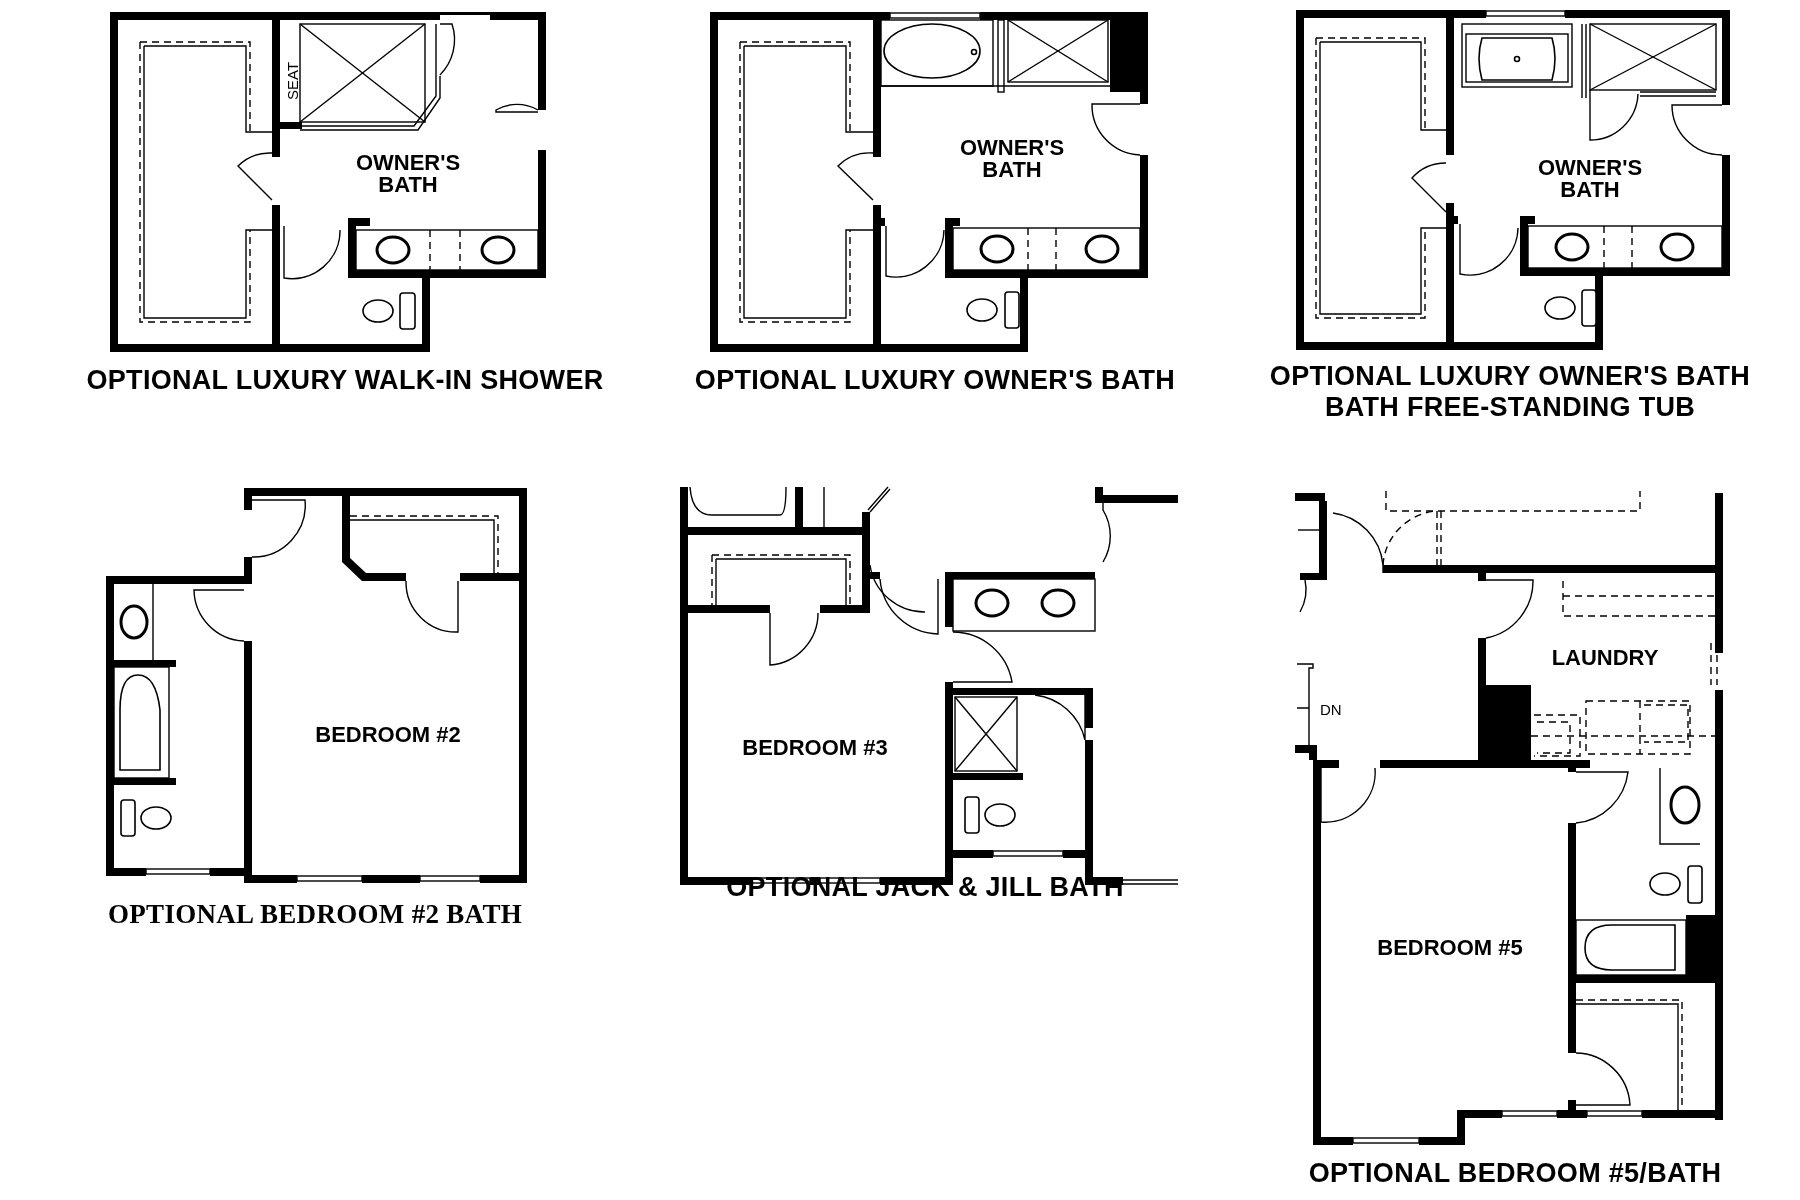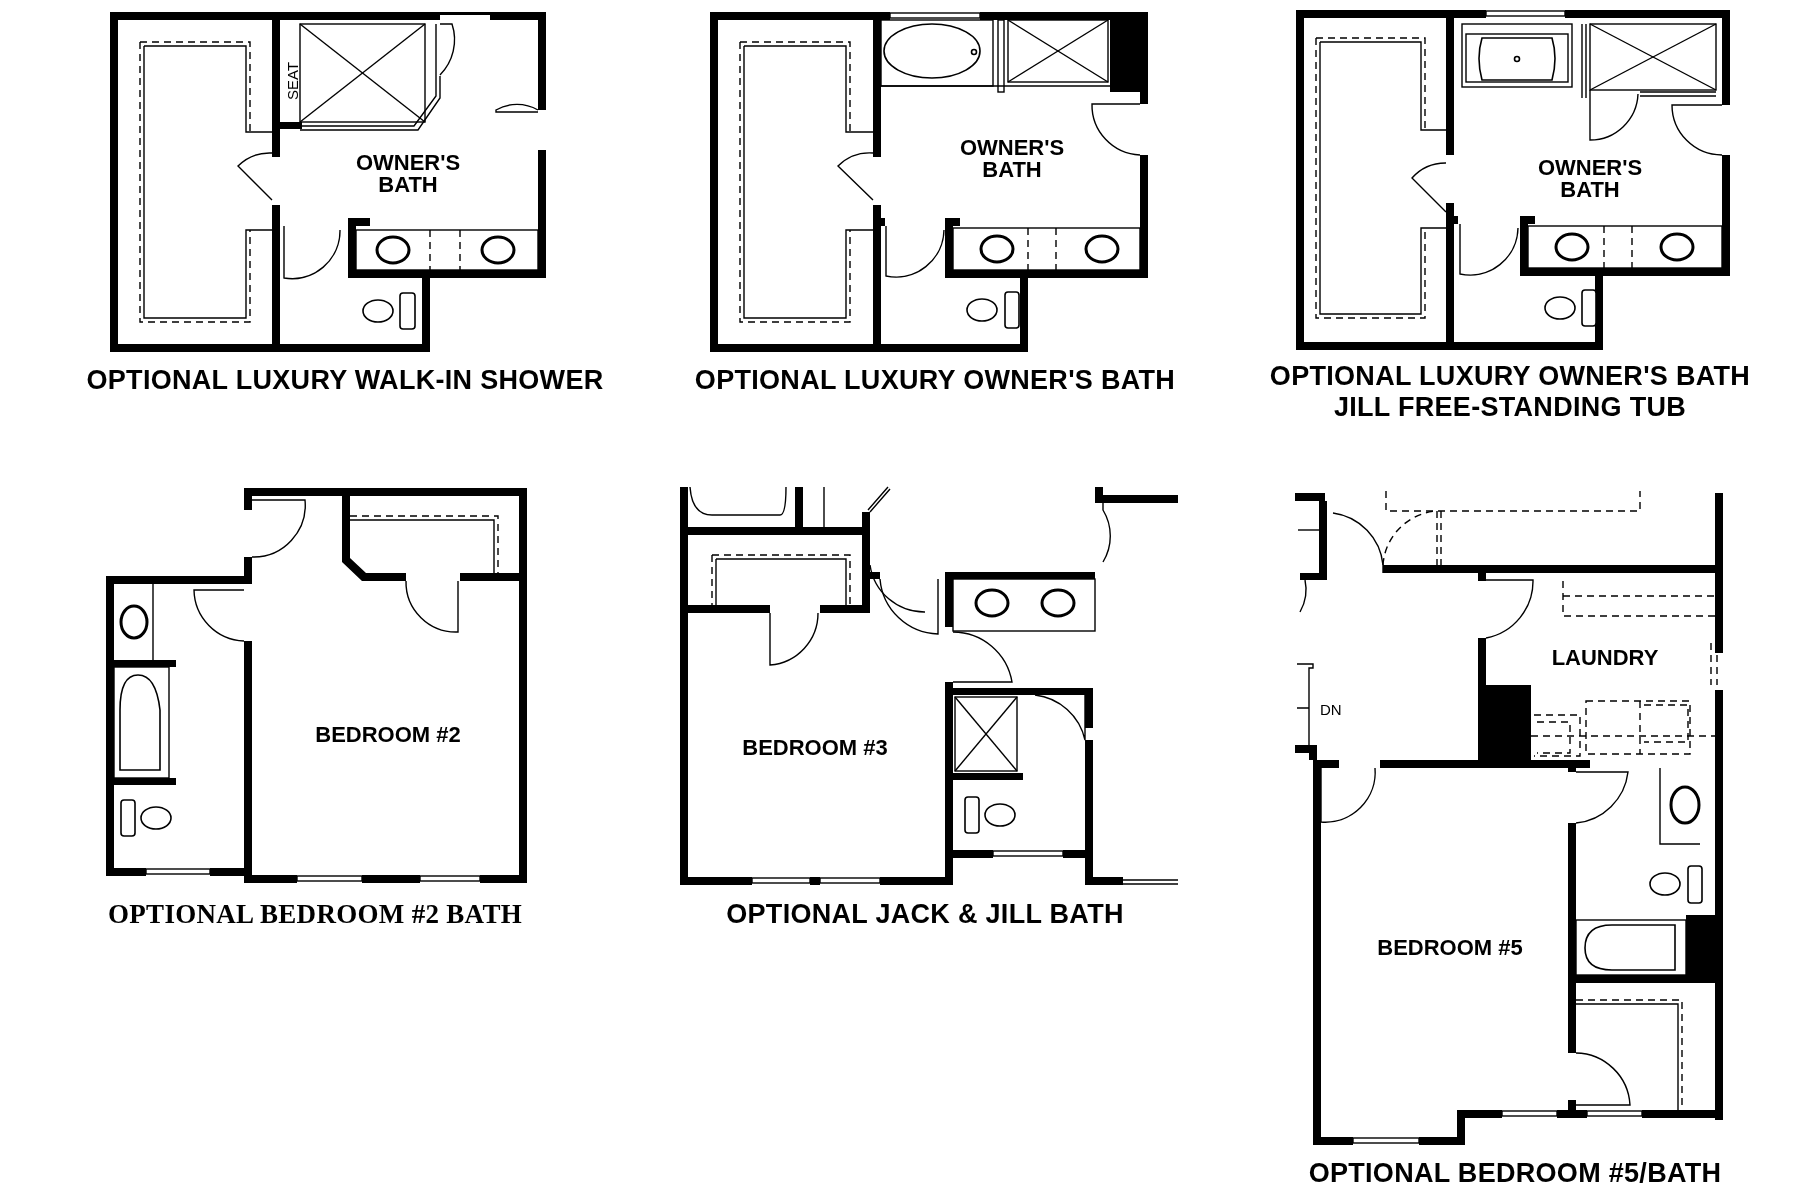--- a/index.html
+++ b/index.html
@@ -319,17 +319,17 @@
     <path class="thin" d="M1576 1053 A55 55 0 0 1 1630 1105 H1576"></path>
     <rect class="wall" x="1568" y="1100" width="8" height="18"></rect>
     <text class="room-label" x="1450" y="955">BEDROOM #5</text>
   </g>
 </svg>
 
 <div class="caption" style="left:45px; top:365px; width:600px;">OPTIONAL LUXURY WALK-IN SHOWER</div>
 <div class="caption" style="left:655px; top:365px; width:560px;">OPTIONAL LUXURY OWNER'S BATH</div>
 <div class="caption" style="left:1240px; top:361px; width:540px;">
   <div>OPTIONAL LUXURY OWNER'S BATH</div>
-  <div>JILL FREE-STANDING TUB</div>
+  <div>BATH FREE-STANDING TUB</div>
 </div>
 <div class="caption" style="left:90px; top:899px; width:450px;font-family:Liberation Serif, serif;">OPTIONAL BEDROOM #2 BATH</div>
-<div class="caption" style="left:700px; top:899px; width:450px;">OPTIONAL JACK &amp; JILL BATH</div>
+<div class="caption" style="left:700px; top:872px; width:450px;">OPTIONAL JACK &amp; JILL BATH</div>
 <div class="caption" style="left:1290px; top:1158px; width:450px;">OPTIONAL BEDROOM #5/BATH</div>
 
 </body></html>

